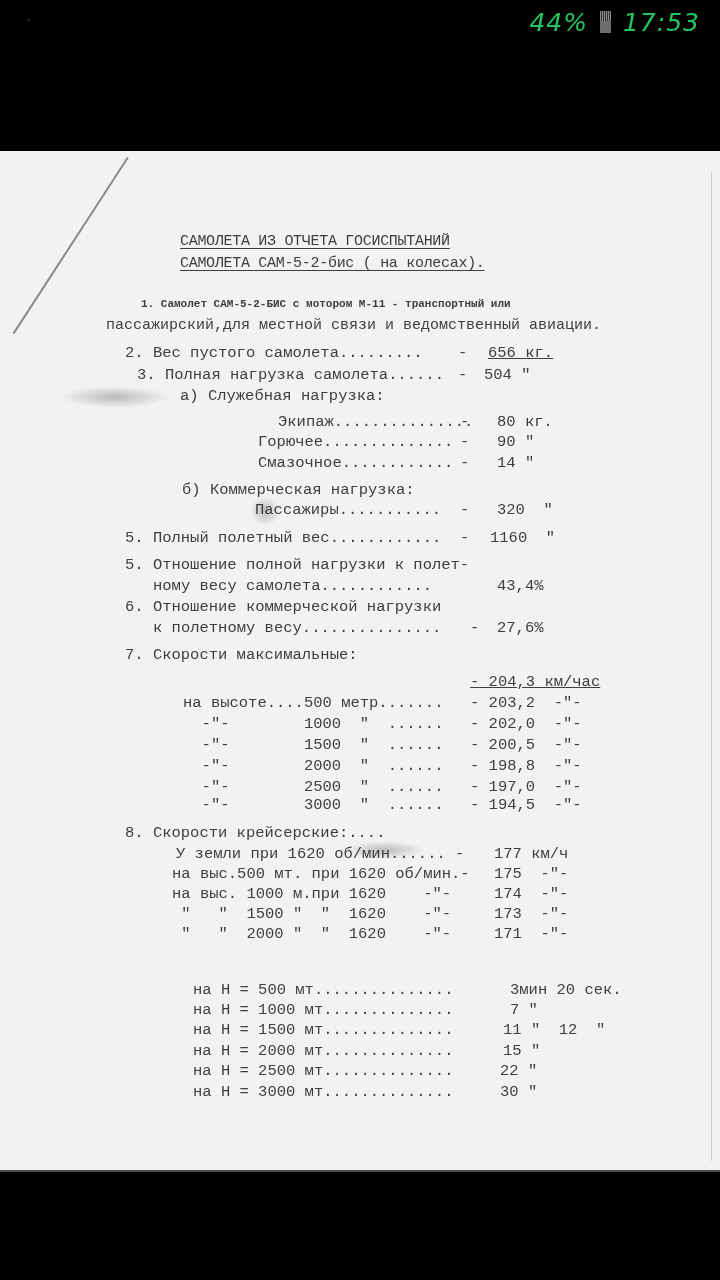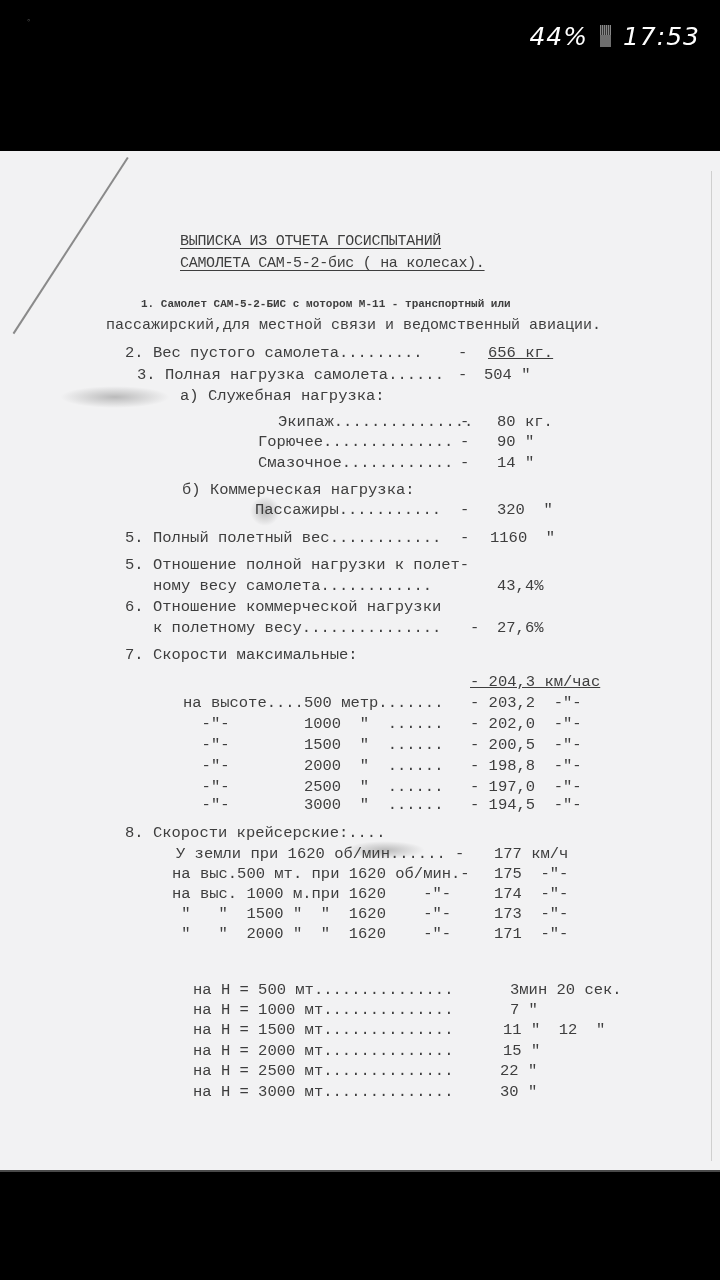--- a/index.html
+++ b/index.html
@@ -1,21 +1,21 @@
 <!DOCTYPE html>
 <html><head>
 <meta charset="utf-8">
 <style>
   html, body { margin:0; padding:0; }
   body { width:720px; height:1280px; background:#000; position:relative; overflow:hidden;
          font-family:"Liberation Mono","DejaVu Sans Mono",monospace; }
   .statusbar { position:absolute; left:0; top:0; width:720px; height:50px; background:#000; }
   .sb-left-icon { position:absolute; left:26px; top:18px; width:6px; height:6px; color:#666; font-size:9px; line-height:6px; }
-  .sb-right { position:absolute; right:20px; top:20px; height:32px; display:flex; align-items:center; gap:8px;
-              color:#ffffff; font-family:"DejaVu Sans",sans-serif; font-size:25px; font-style:italic; letter-spacing:1px; }
+  .sb-right { position:absolute; right:20px; top:6px; height:32px; display:flex; align-items:center; gap:8px;
+              color:#22c55e; font-family:"DejaVu Sans",sans-serif; font-size:25px; font-style:italic; letter-spacing:1px; }
   .battery { width:11px; height:22px; background:#6e6e6e; position:relative; margin:0 4px; }
   .battery::before { content:""; position:absolute; left:0; top:0; width:11px; height:10px;
                      background:repeating-linear-gradient(90deg,#888 0 1px,#333 1px 2px); }
   .page { position:absolute; left:0; top:151px; width:720px; height:1021px;
           background:#f2f2f3; overflow:hidden; }
   .page::after { content:""; position:absolute; right:8px; top:20px; width:1px; height:990px; background:#cfcfcf; }
   .page-bottom-edge { position:absolute; left:0; top:1019px; width:720px; height:3px; background:#4a4a4a; }
   .fold-line { position:absolute; left:0; top:0; width:2px; height:200px; background:#8a8a8a;
                transform-origin:0 0; }
   .doc { position:absolute; left:0; top:0; width:720px; height:1021px; color:#3e3e3e; font-size:15.5px; }
@@ -36,21 +36,21 @@
   </div>
 </div>
 
 <div class="page">
   <div class="fold-line" style="left:127px; top:6px; transform:rotate(33deg); height:210px;"></div>
   <div class="smudge" style="left:60px; top:235px; width:110px; height:22px;"></div>
   <div class="smudge" style="left:250px; top:345px; width:30px; height:30px;"></div>
   <div class="smudge" style="left:345px; top:690px; width:80px; height:18px;"></div>
 
   <div class="doc">
-    <div class="line title" style="left:180px; top:82px;">ВЫПИСКА ИЗ ОТЧЕТА ГОСИСПЫТАНИЙ</div>
+    <div class="line title" style="left:180px; top:82px;">САМОЛЕТА ИЗ ОТЧЕТА ГОСИСПЫТАНИЙ</div>
     <div class="line title" style="left:180px; top:104px;">САМОЛЕТА САМ-5-2-бис ( на колесах).</div>
 
     <div class="line bold" style="left:141px; top:144px; font-size:11px;">1. Самолет САМ-5-2-БИС с мотором М-11 - транспортный или</div>
     <div class="line" style="left:106px; top:166px; font-size:15px;">пассажирский,для местной связи и ведомственный авиации.</div>
 
     <div class="line" style="left:125px; top:193px;">2. Вес пустого самолета.........</div>
     <div class="line" style="left:458px; top:193px;">-</div>
     <div class="line" style="left:488px; top:193px;text-decoration:underline;">656 кг.</div>
 
     <div class="line" style="left:137px; top:215px;">3. Полная нагрузка самолета......</div>

